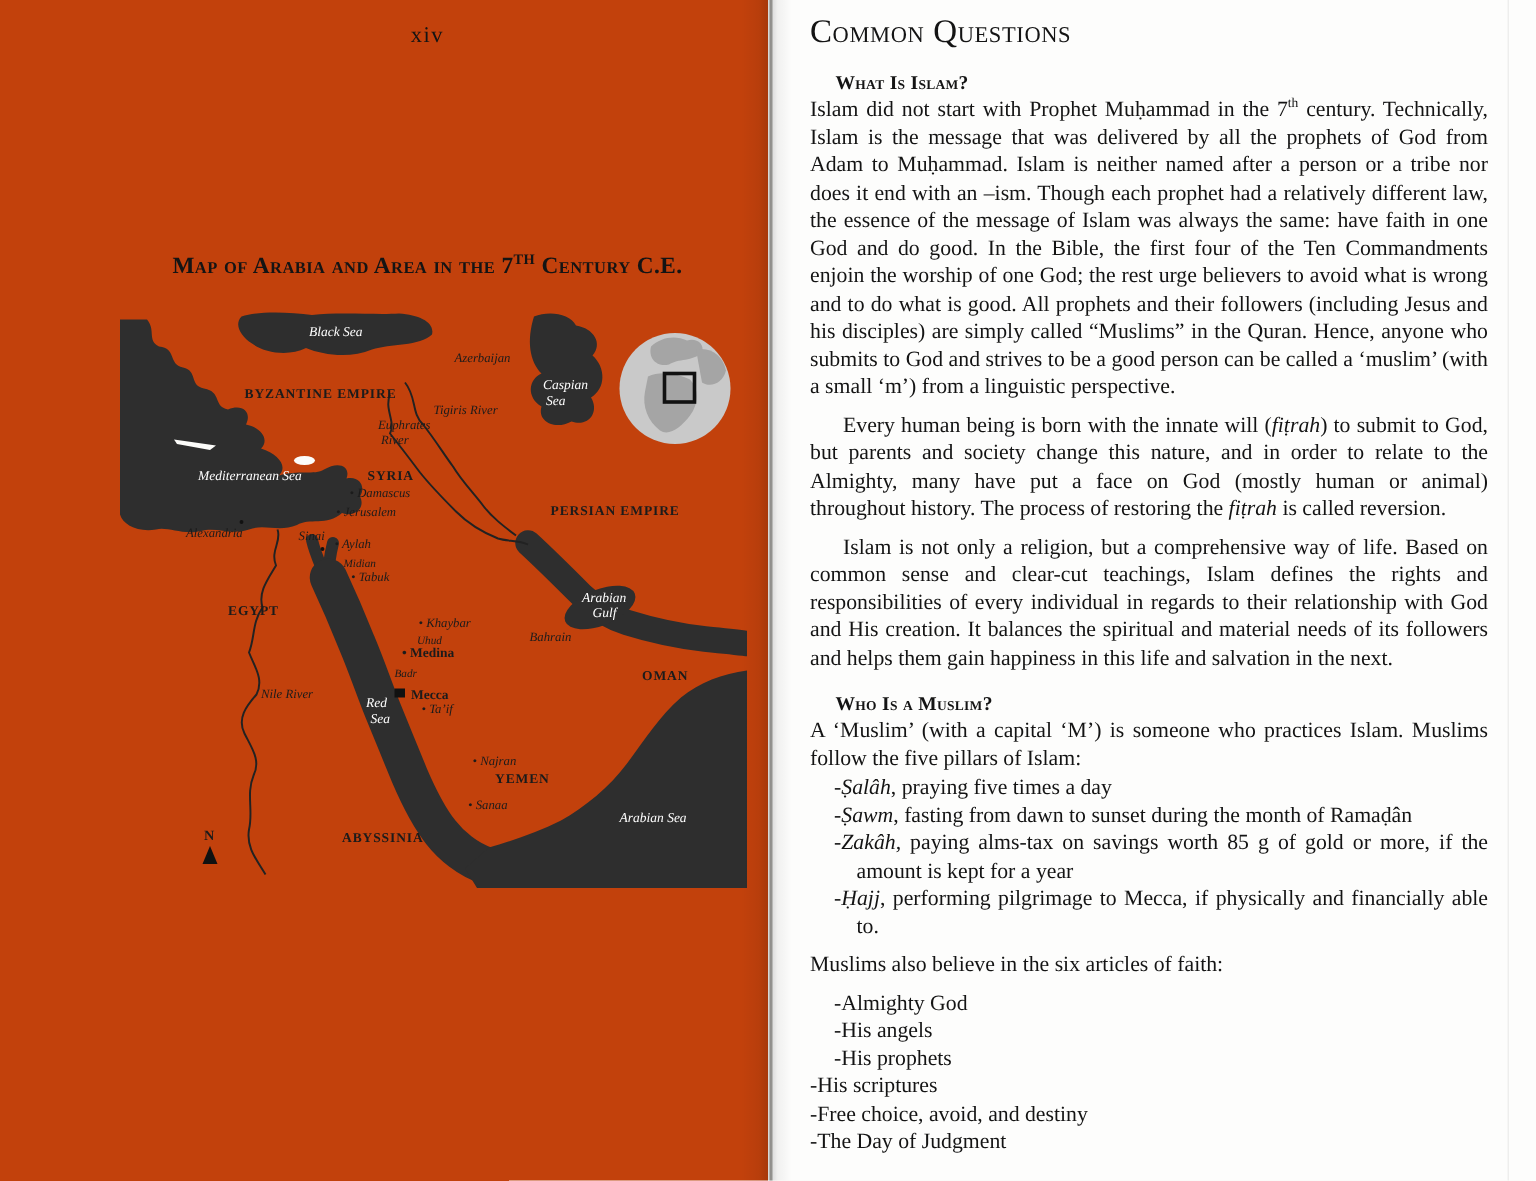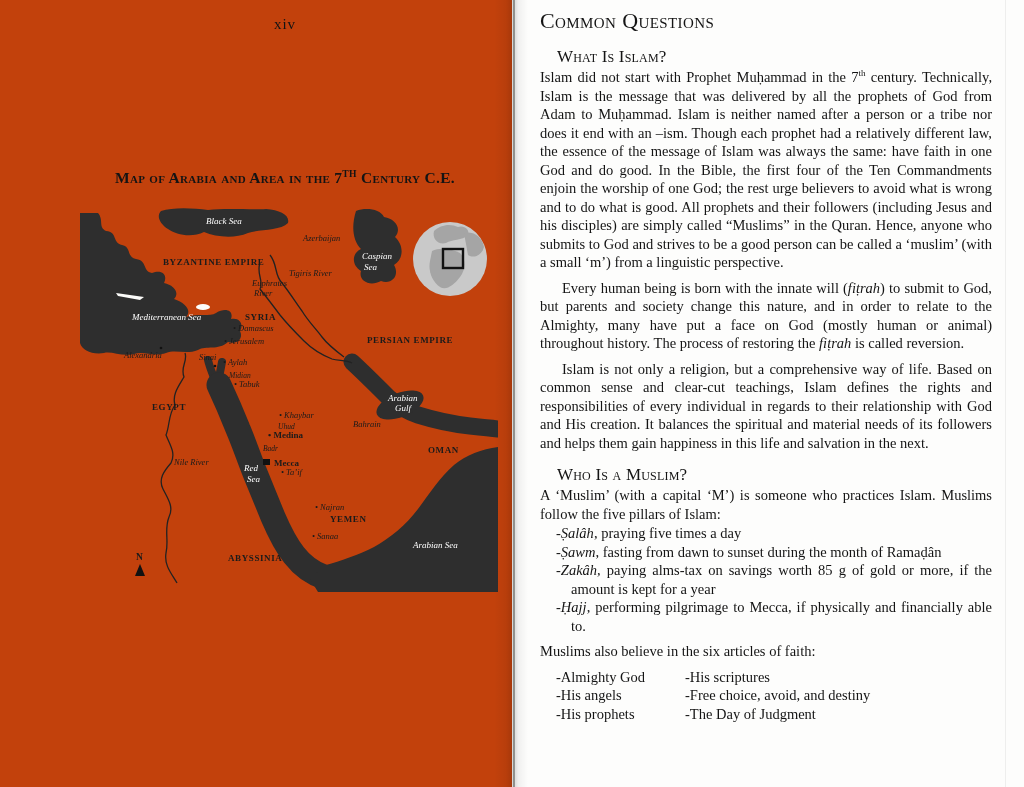--- a/index.html
+++ b/index.html
@@ -32,29 +32,29 @@
   .m-city{font-style:italic;font-size:8.5px;fill:#1b1b1b;}
   .m-city-b{font-weight:bold;font-size:9px;fill:#1b1b1b;}
   .m-site{font-style:italic;font-size:7.5px;fill:#1b1b1b;}
   .m-compass{font-weight:bold;font-size:9.5px;fill:#1b1b1b;}
 
   
   .rp-inner{position:absolute;left:540px;top:0;width:452px;}
   .rp-pagenum{margin-top:18px;text-align:center;font-size:14.5px;letter-spacing:1px;}
   .rp-title{margin-top:8px;text-align:left;font-weight:normal;font-variant:small-caps;
     font-size:22px;letter-spacing:0.4px;}
-  .sec-heading{margin-top:13px;margin-bottom:1px;padding-left:17px;font-weight:normal;
-    font-variant:small-caps;font-size:17px;letter-spacing:0.2px;}
+  .sec-heading{margin-top:13px;margin-bottom:1px;padding-left:17px;font-weight:bold;
+    font-variant:small-caps;font-size:13px;letter-spacing:0.2px;}
   .para{font-size:14.5px;line-height:18.5px;text-align:justify;margin:0;margin-top:7px;}
   .para.flush{margin-top:0;}
   .indent{text-indent:22px;}
   .pillars{margin-top:1px;}
   .pillar{font-size:14.5px;line-height:18.5px;text-align:justify;
     padding-left:31px;text-indent:-15px;}
-  .articles{display:flex;margin-top:7px;font-size:14.5px;line-height:18.5px;}
+  .articles{display:flex;margin-top:7px;font-size:14.5px;line-height:18.5px;flex-direction:column;}
   .articles .col1{width:129px;margin-left:16px;}
   .articles .col2{width:280px;}
   i.term{font-style:italic;}
   sup.sup{vertical-align:super;font-size:0.62em;line-height:0;}
   .lp-title sup.sup{text-transform:uppercase;}
 </style>
 </head>
 <body>
 
 <div class="page page-left">

